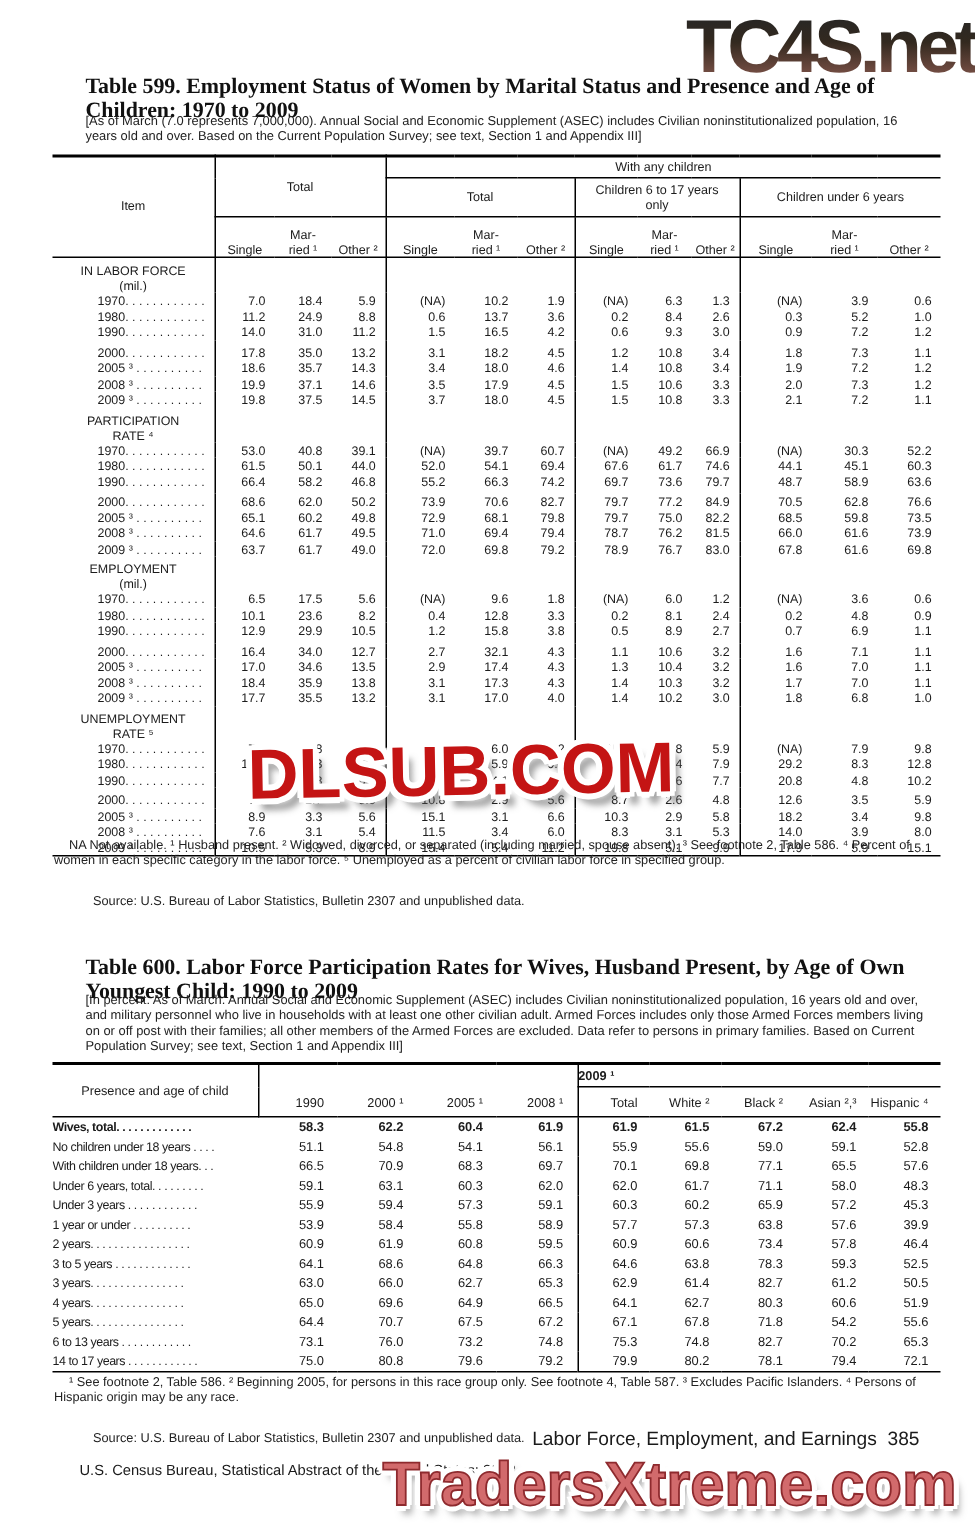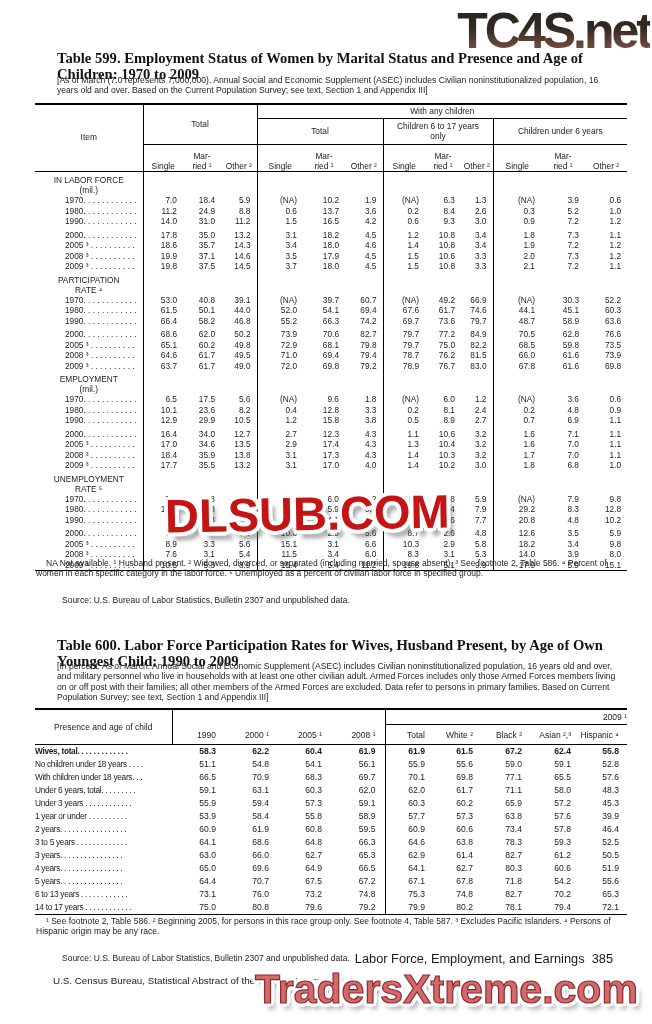--- a/index.html
+++ b/index.html
@@ -32,21 +32,21 @@
   .t599 td.num{text-align:right;padding-right:6px;}
   .t599 tr.spacer td{height:3px;}
 
   
   .t600{position:absolute;left:35px;top:708px;width:592px;border-collapse:collapse;
         table-layout:fixed;border-top:2px solid #000;border-bottom:1px solid #000;}
   .t600 td{padding:0;font-size:8.6px;line-height:13px;color:#1c1c1c;}
   .t600 thead td{line-height:11px;border-bottom:1px solid #000;font-size:8.5px;}
   .t600 thead .phead{text-align:center;vertical-align:middle;}
   .t600 thead .yhead{text-align:right;vertical-align:bottom;padding:0 9px 3px 0;}
-  .t600 thead .g2009{text-align:right;vertical-align:middle;height:14px;}
+  .t600 thead .g2009{text-align:left;vertical-align:middle;height:14px;font-weight:bold;}
   .t600 thead .rhead{text-align:right;vertical-align:bottom;padding:0 8px 3px 0;height:16px;}
   .t600 td.lab{text-align:left;font-size:8.3px;letter-spacing:-0.3px;
         white-space:nowrap;overflow:hidden;}
   .t600 td.num{text-align:right;padding-right:9px;}
   .t600 td.num.r09{padding-right:8px;}
   .t600 tr.trow td{font-weight:bold;}
   .i0{padding-left:20px;} .i1{padding-left:38px;} .i2{padding-left:46px;}
   .i3{padding-left:53px;} .it{padding-left:62px;font-weight:bold;}
 
   
@@ -431,21 +431,21 @@
           <td class="sep" colspan="3"></td>
           <td class="sep" colspan="3"></td>
           <td colspan="3"></td>
         </tr>
         <tr>
           <td class="item sep">2000. . . . . . . . . . . .</td>
           <td class="num">16.4</td>
           <td class="num">34.0</td>
           <td class="num sep">12.7</td>
           <td class="num">2.7</td>
-          <td class="num">12.3</td>
+          <td class="num">32.1</td>
           <td class="num sep">4.3</td>
           <td class="num">1.1</td>
           <td class="num">10.6</td>
           <td class="num sep">3.2</td>
           <td class="num">1.6</td>
           <td class="num">7.1</td>
           <td class="num">1.1</td>
         </tr>
         <tr>
           <td class="item sep">2005 ³ . . . . . . . . . .</td>

